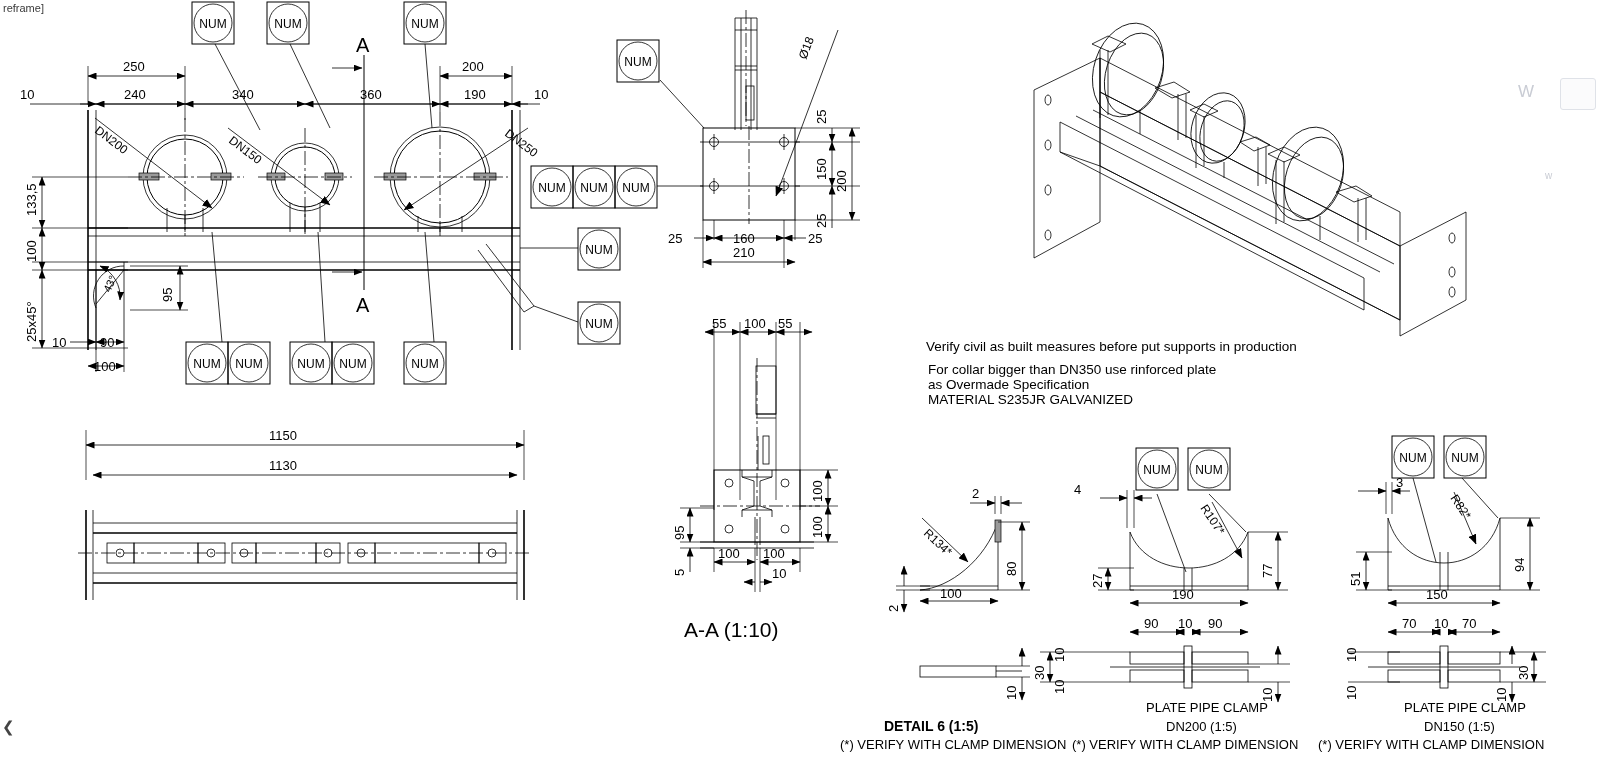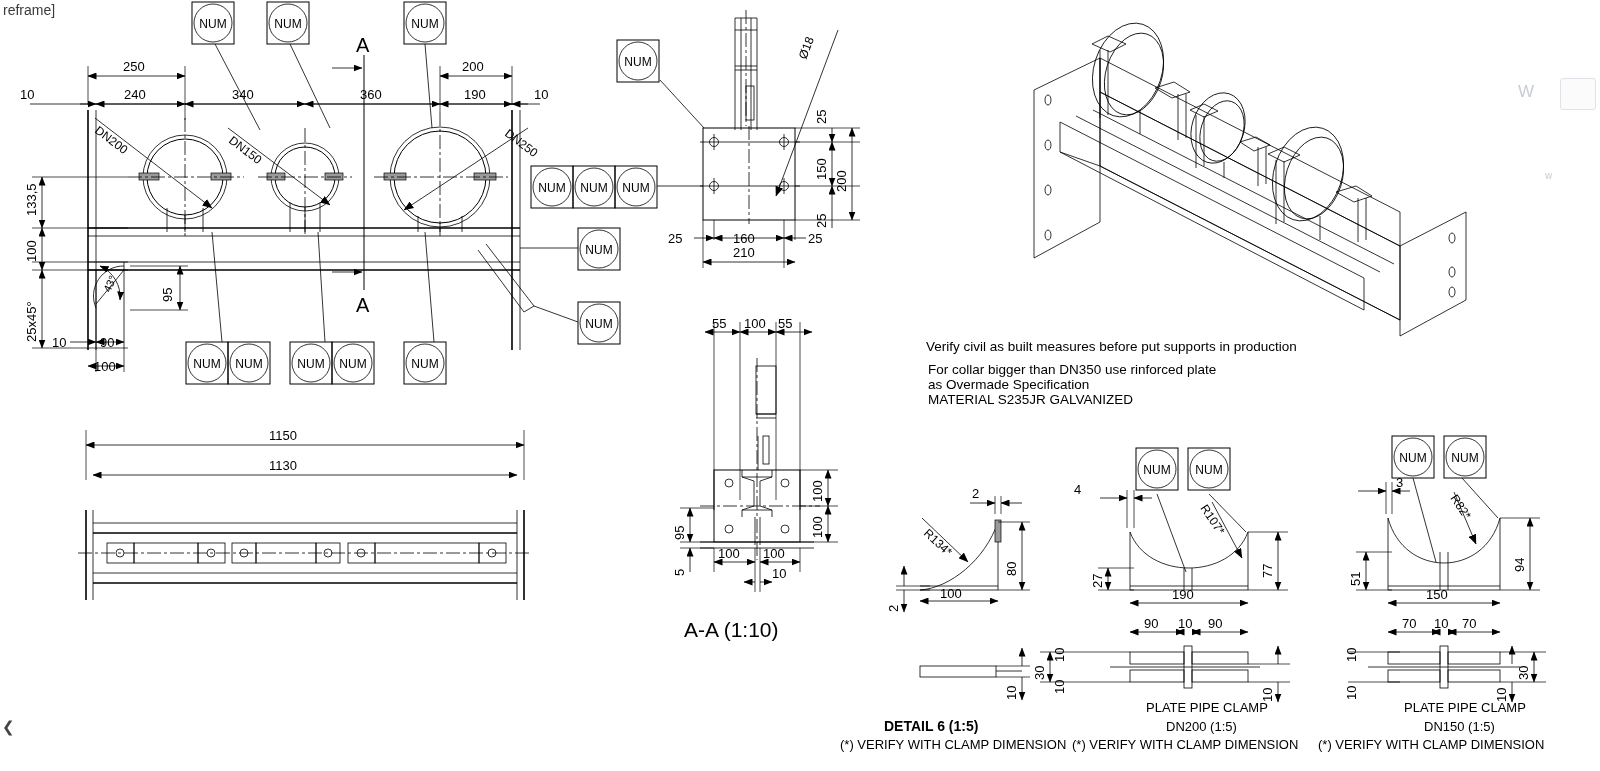--- a/index.html
+++ b/index.html
@@ -21,21 +21,21 @@
   #cad {
     position: absolute;
     left: 0;
     top: 0;
     width: 1600px;
     height: 771px;
   }
   .ui-text {
     position: absolute;
     color: #3a3a3a;
-    font-size: 14px;
+    font-size: 11px;
     font-family: "Liberation Sans", sans-serif;
     white-space: nowrap;
   }
   #reframe-label { left: 3px; top: 2px; }
   #chevron-left {
     position: absolute;
     left: 2px;
     top: 718px;
     font-size: 15px;
     color: #444;

